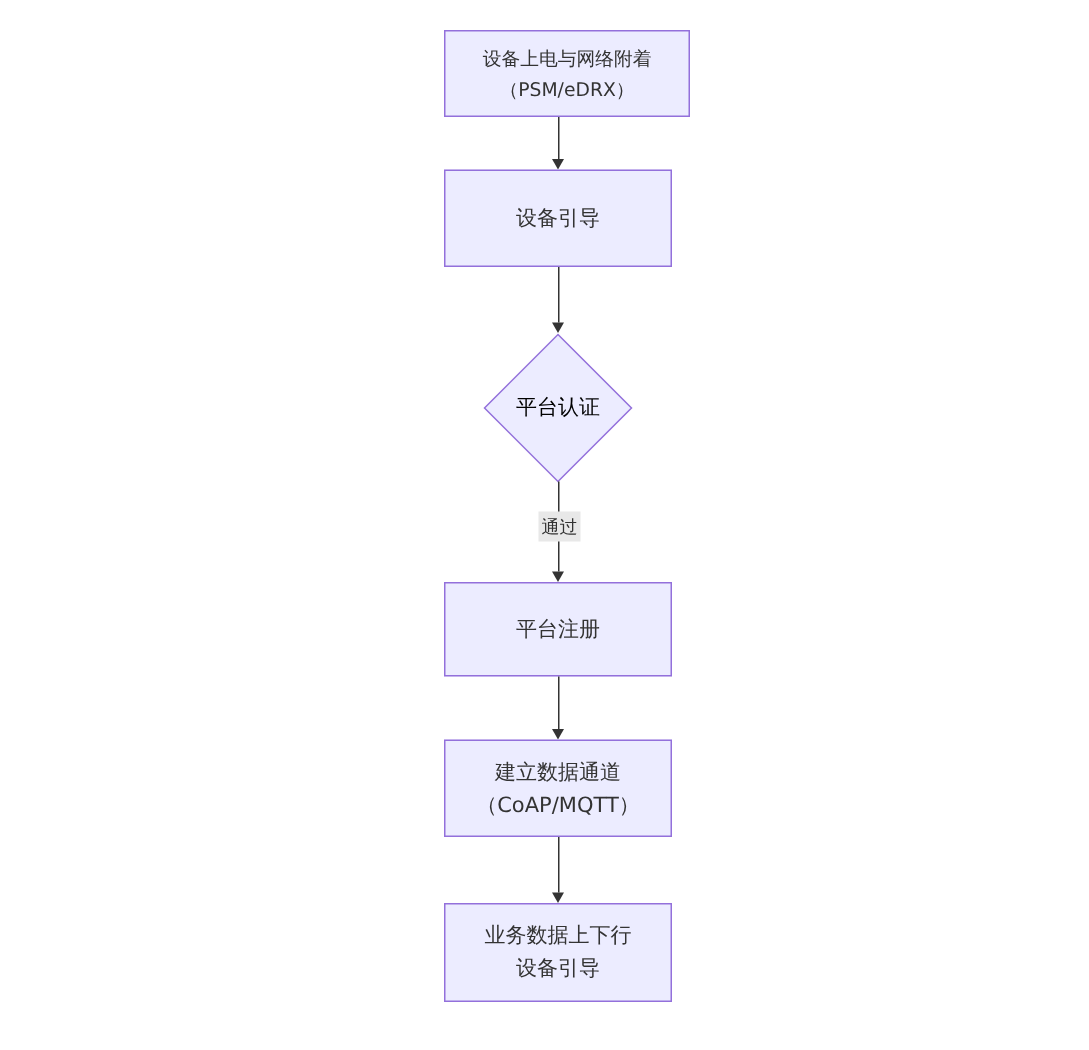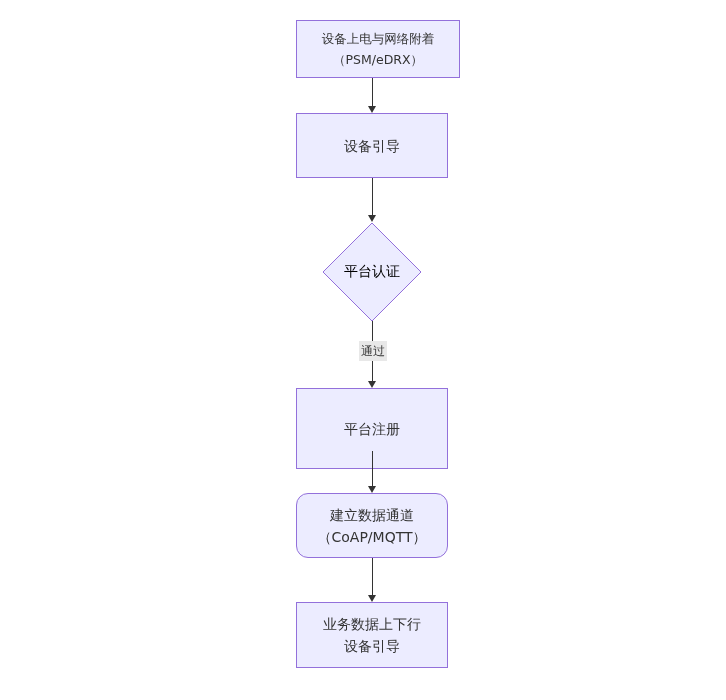--- a/index.html
+++ b/index.html
@@ -93,28 +93,28 @@
     <svg width="100" height="100" viewBox="0 0 100 100">
       <polygon points="50,1 99,50 50,99 1,50" stroke-width="1" stroke="#9370DB" fill="#ECECFF"></polygon>
     </svg>
     <div class="diamond-label">平台认证</div>
   </div>
 
   <div class="edge-line" style="top:321px; height:60px;"></div>
   <div class="edge-label" style="top:341px;">通过</div>
   <div class="arrowhead" style="top:381px;"></div>
 
-  <div class="node" style="left:296px; top:388px; width:152px; height:81px;">
+  <div class="node" style="left:296px; top:388px; width:152px; height:63px;">
     <div class="node-line">平台注册</div>
   </div>
 
   <div class="edge-line" style="top:451px; height:35px;"></div>
   <div class="arrowhead" style="top:486px;"></div>
 
-  <div class="node" style="left:296px; top:493px; width:152px; height:65px;border-radius:12px;">
+  <div class="node" style="left:296px; top:493px; width:152px; height:65px;">
     <div class="node-line">建立数据通道</div>
     <div class="node-line">（CoAP/MQTT）</div>
   </div>
 
   <div class="edge-line" style="top:558px; height:37px;"></div>
   <div class="arrowhead" style="top:595px;"></div>
 
   <div class="node" style="left:296px; top:602px; width:152px; height:66px;text-align:center;">
     <div class="node-line">业务数据上下行</div>
     <div class="node-line">设备引导</div>

